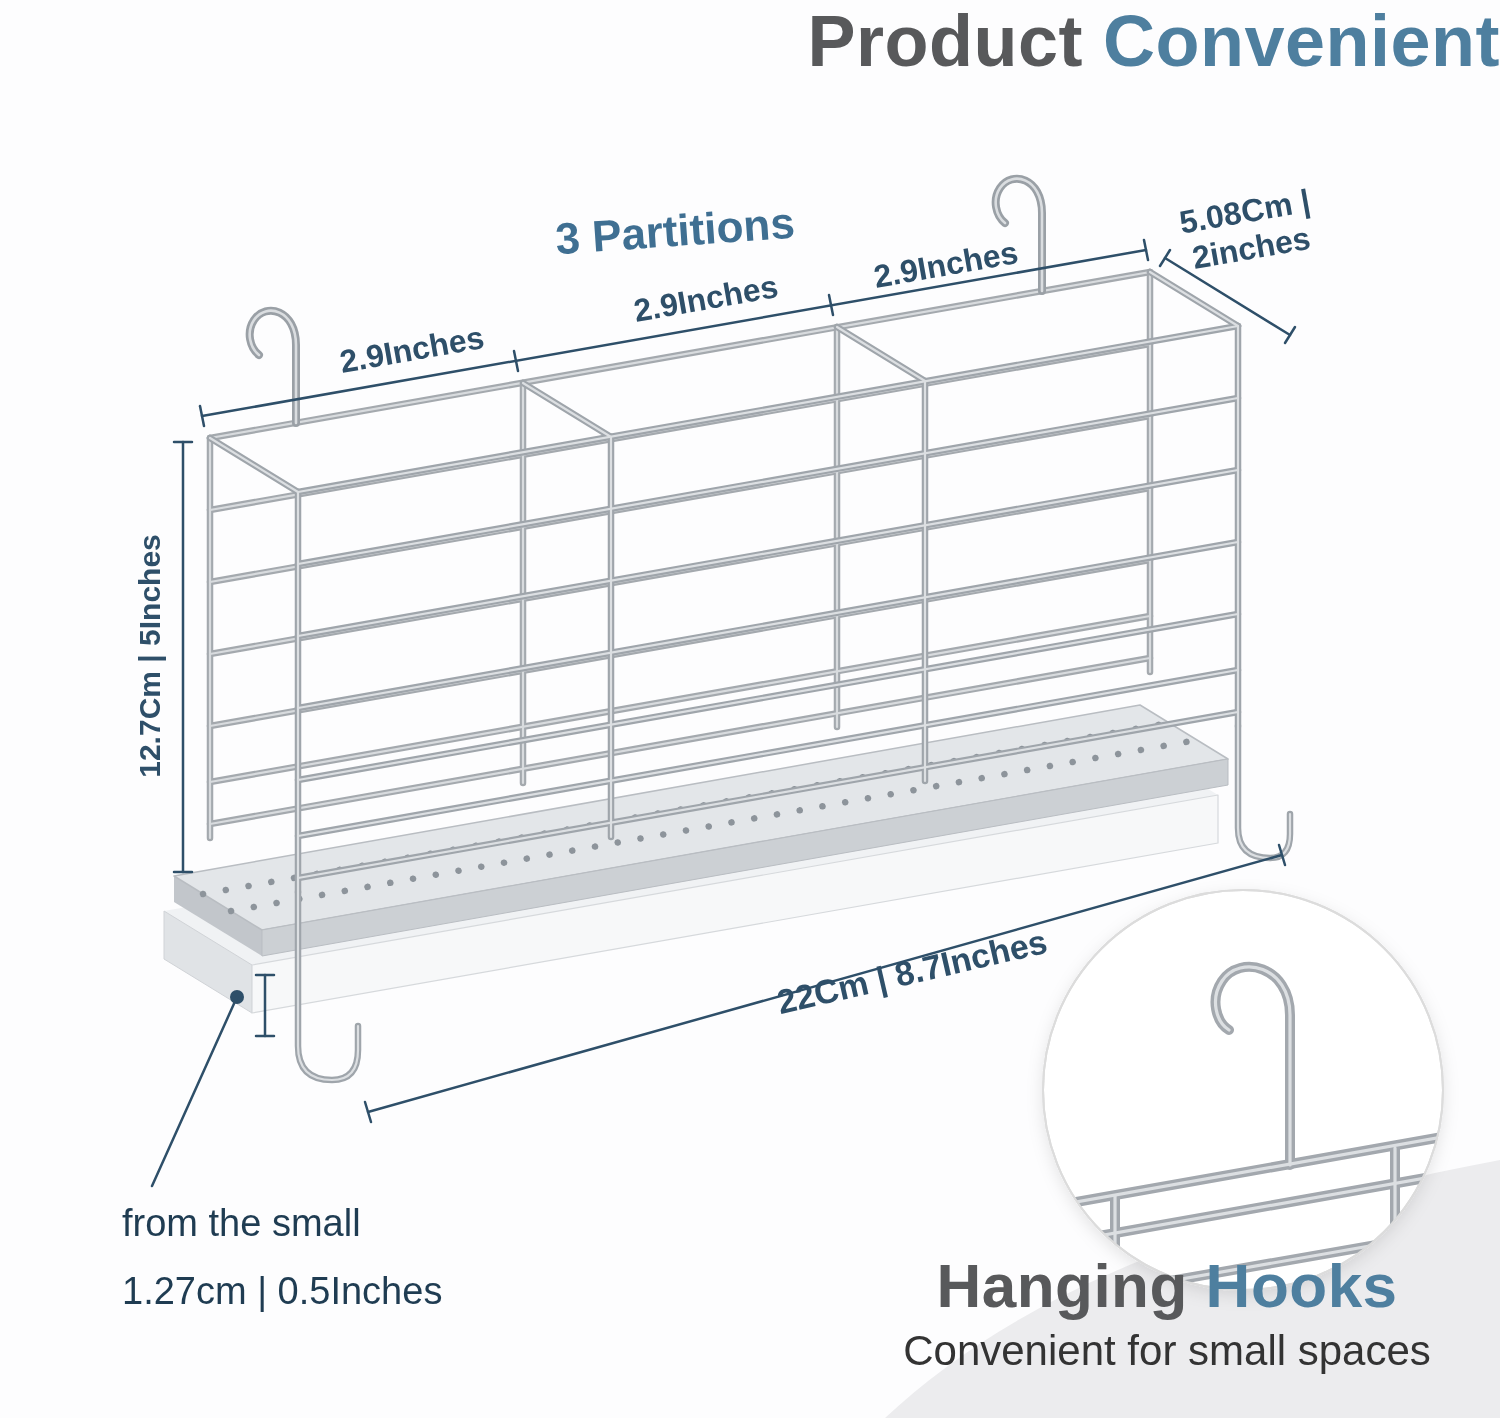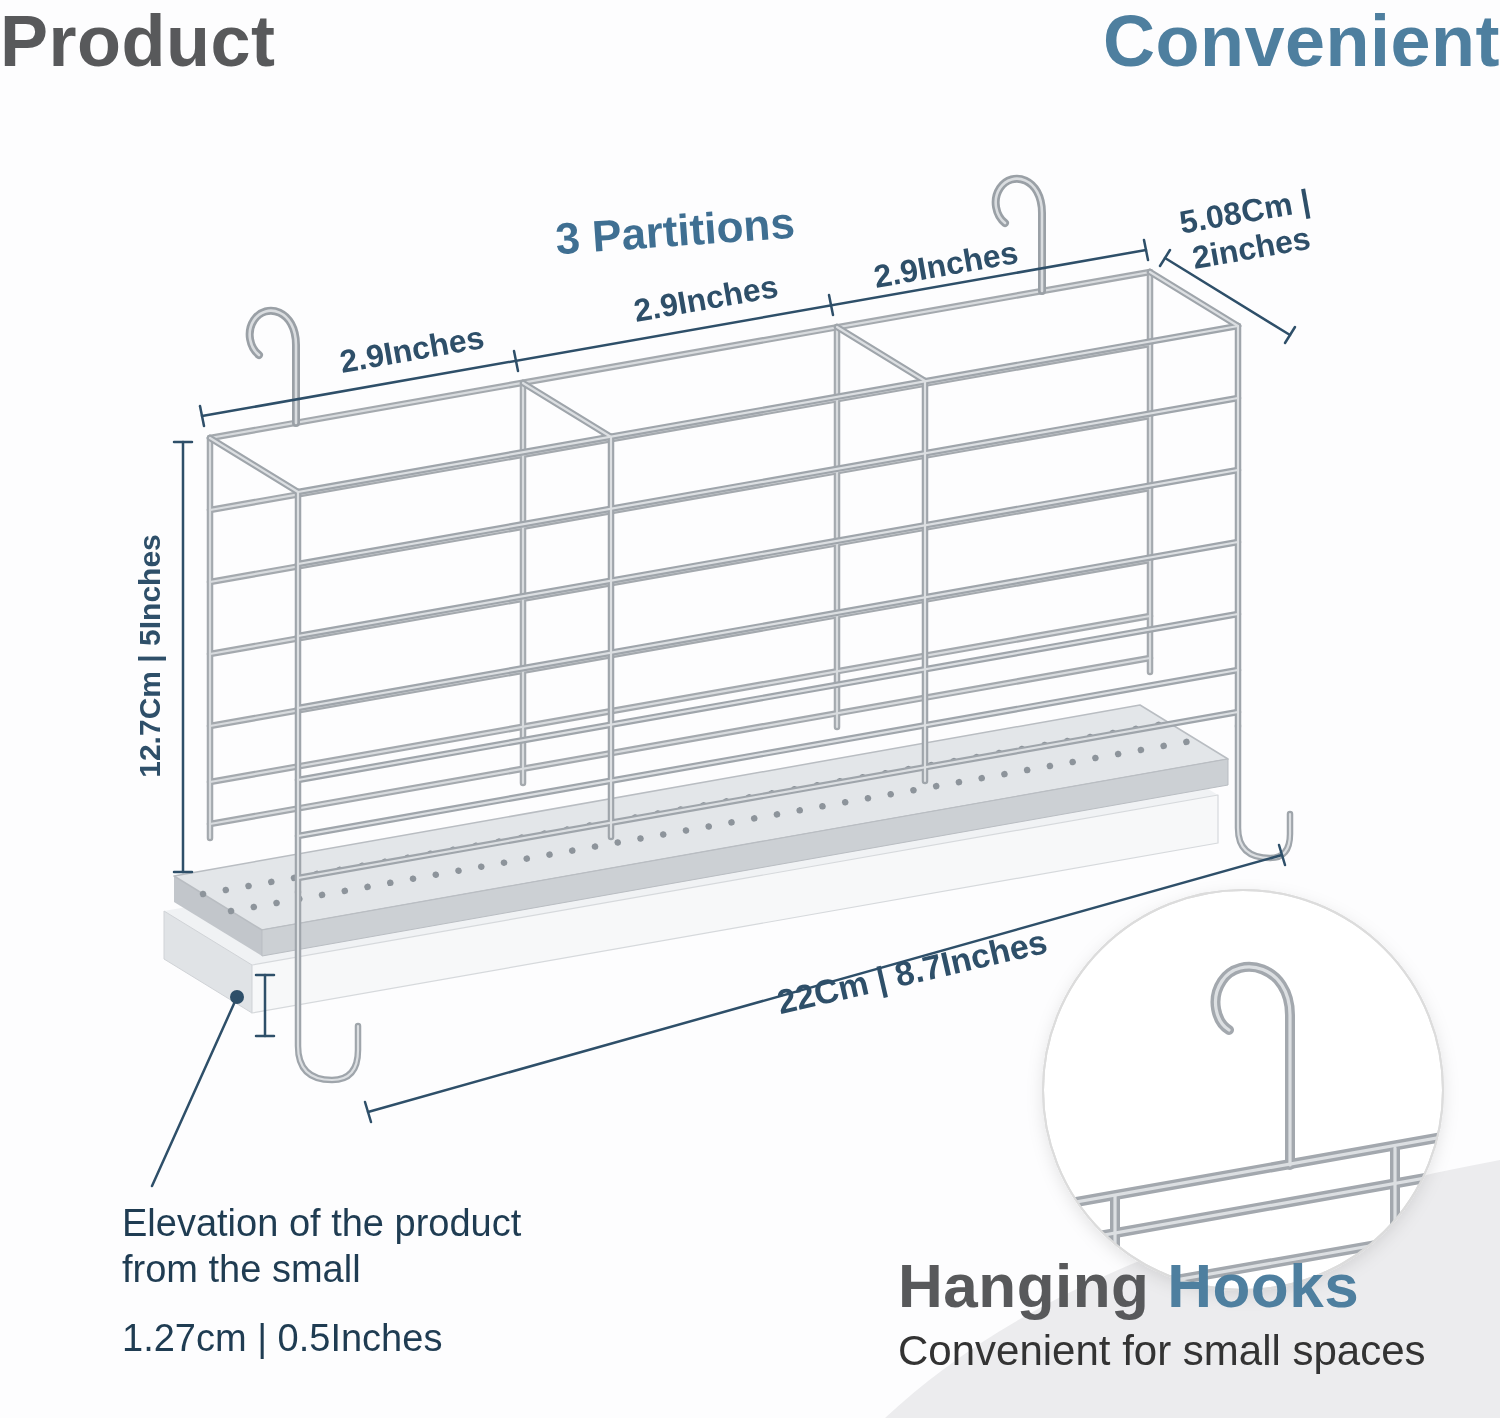--- a/index.html
+++ b/index.html
@@ -1,41 +1,41 @@
 <!DOCTYPE html>
 <html style="--title-gray: #58595b; --steel-blue: #4e7f9f; --partition-blue: #3f6f92; --dimension-blue: #2e4f69; --dark-text: #1f3c52; --wire-silver: #a9aeb3; --swoosh-gray: #ececee;"><head>
 <meta charset="utf-8">
 <style>
   * { margin:0; padding:0; box-sizing:border-box; }
   html,body { background:#ffffff; font-family:"Liberation Sans", sans-serif; }
   .canvas { position:relative; width:1500px; height:1418px; background:#fdfdfe; overflow:hidden; }
   .art { position:absolute; left:0; top:0; width:1500px; height:1418px; }
 
-  .title { position:absolute; top:4px; left:0; width:100%; display:flex; justify-content:space-between; gap:20px;
+  .title { position:absolute; top:4px; left:0; width:100%; display:flex; justify-content:flex-end; gap:20px;
            font-size:72px; font-weight:bold; letter-spacing:.5px; line-height:1.05; }
   .t-gray { color:var(--title-gray,#58595b); }
   .t-blue { color:var(--steel-blue,#4e7f9f); }
 
   .label { position:absolute; font-weight:bold; color:var(--dimension-blue,#2e4f69); white-space:nowrap;
            transform:translate(-50%,-50%); }
   .partitions { left:675px; top:231px; font-size:44px; color:var(--partition-blue,#3f6f92);
                 transform:translate(-50%,-50%) rotate(-4deg); }
   .dim { font-size:32px; }
   .p1 { left:412px; top:350px; transform:translate(-50%,-50%) rotate(-10deg); }
   .p2 { left:706px; top:299px; transform:translate(-50%,-50%) rotate(-10deg); }
   .p3 { left:946px; top:265px; transform:translate(-50%,-50%) rotate(-10deg); }
   .depth { left:1248px; top:230px; transform:translate(-50%,-50%) rotate(-10deg); text-align:center; line-height:1.15; }
   .height { left:150px; top:656px; font-size:30px; transform:translate(-50%,-50%) rotate(-90deg); }
   .length { left:912px; top:972px; font-size:34px; transform:translate(-50%,-50%) rotate(-13deg); }
 
   .elevation { position:absolute; left:122px; top:1200px; font-size:38px; line-height:1.22;
                color:var(--dark-text,#1f3c52); font-weight:500; }
   .elev-value { margin-top:22px; }
 
-  .hooks-block { position:absolute; left:898px; top:1250px; width:578px; }
+  .hooks-block { position:absolute; left:878px; top:1250px; width:578px; text-align:center; }
   .hooks-title { font-size:62px; font-weight:bold; letter-spacing:.5px; }
   .hooks-sub { font-size:42px; margin-top:6px; color:#333333; font-weight:500; }
 </style>
 </head>
 <body>
 
 <div class="canvas">
 
   <svg class="art" viewBox="0 0 1500 1418" xmlns="http://www.w3.org/2000/svg">
     <defs>
@@ -180,21 +180,20 @@
   <div class="label dim p2">2.9Inches</div>
   <div class="label dim p3">2.9Inches</div>
   <div class="label dim depth">
     <div>5.08Cm |</div>
     <div>2inches</div>
   </div>
   <div class="label dim height">12.7Cm | 5Inches</div>
   <div class="label dim length">22Cm | 8.7Inches</div>
 
   <div class="elevation">
-    <div>Elevation of the product</div>
     <div>from the small</div>
     <div class="elev-value">1.27cm | 0.5Inches</div>
   </div>
 
   <div class="hooks-block">
     <div class="hooks-title">
       <span class="t-gray">Hanging</span>
       <span class="t-blue">Hooks</span>
     </div>
     <div class="hooks-sub">Convenient for small spaces</div>

